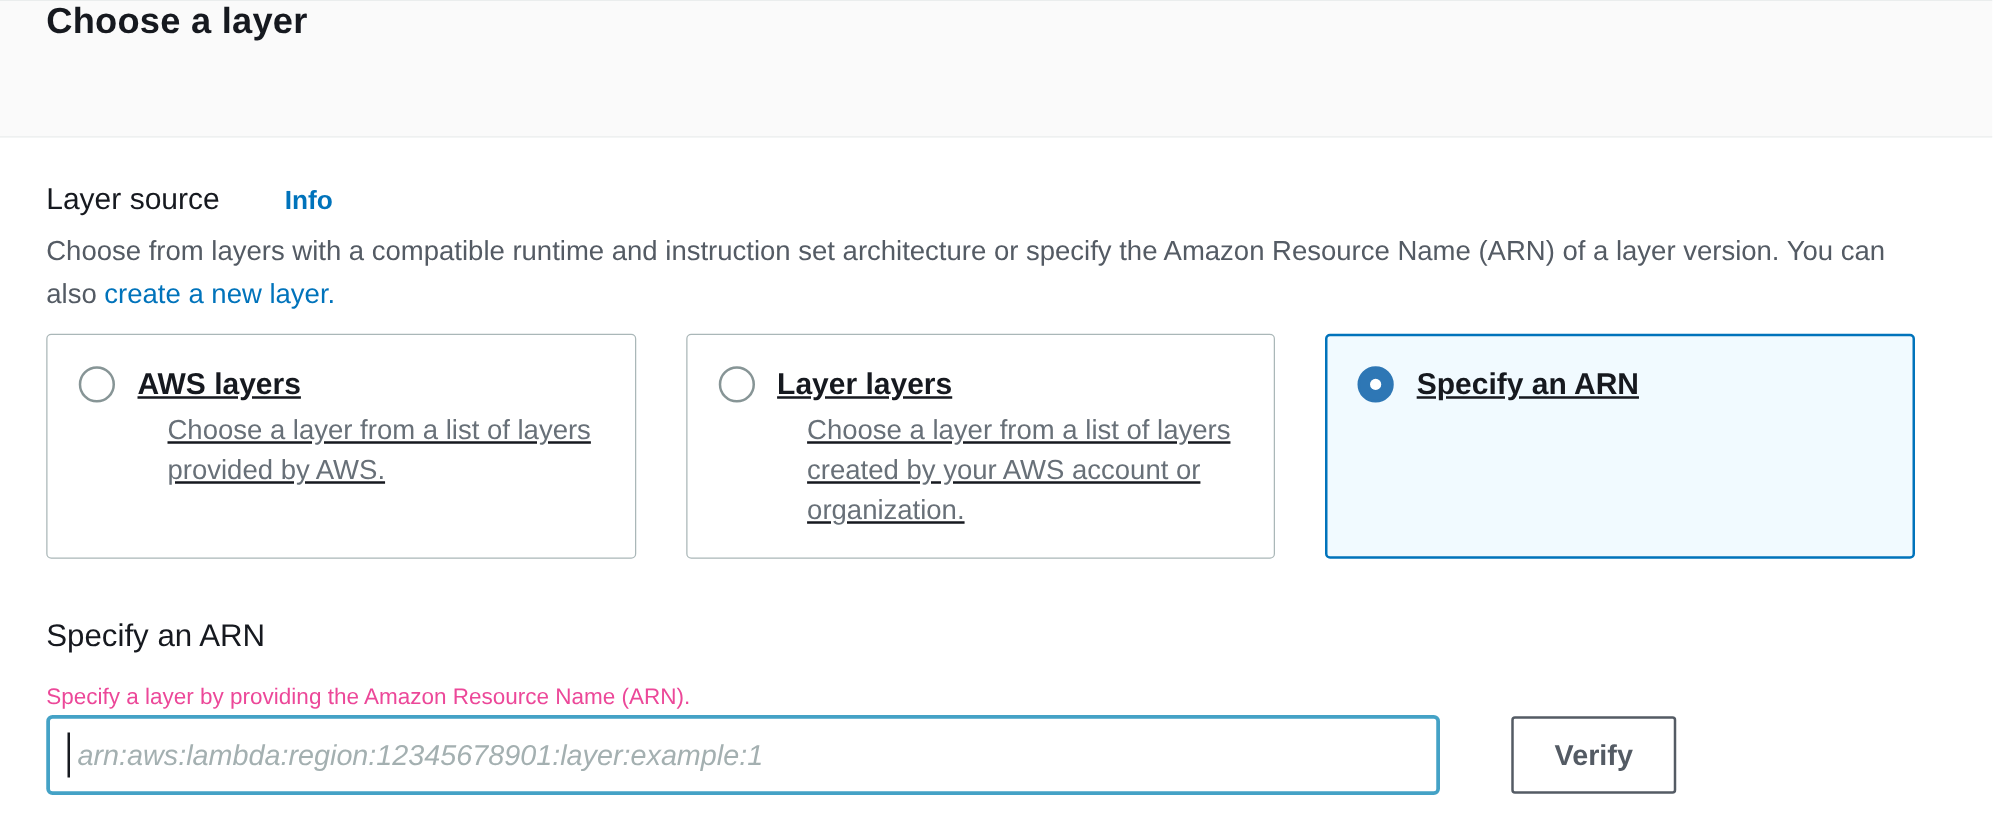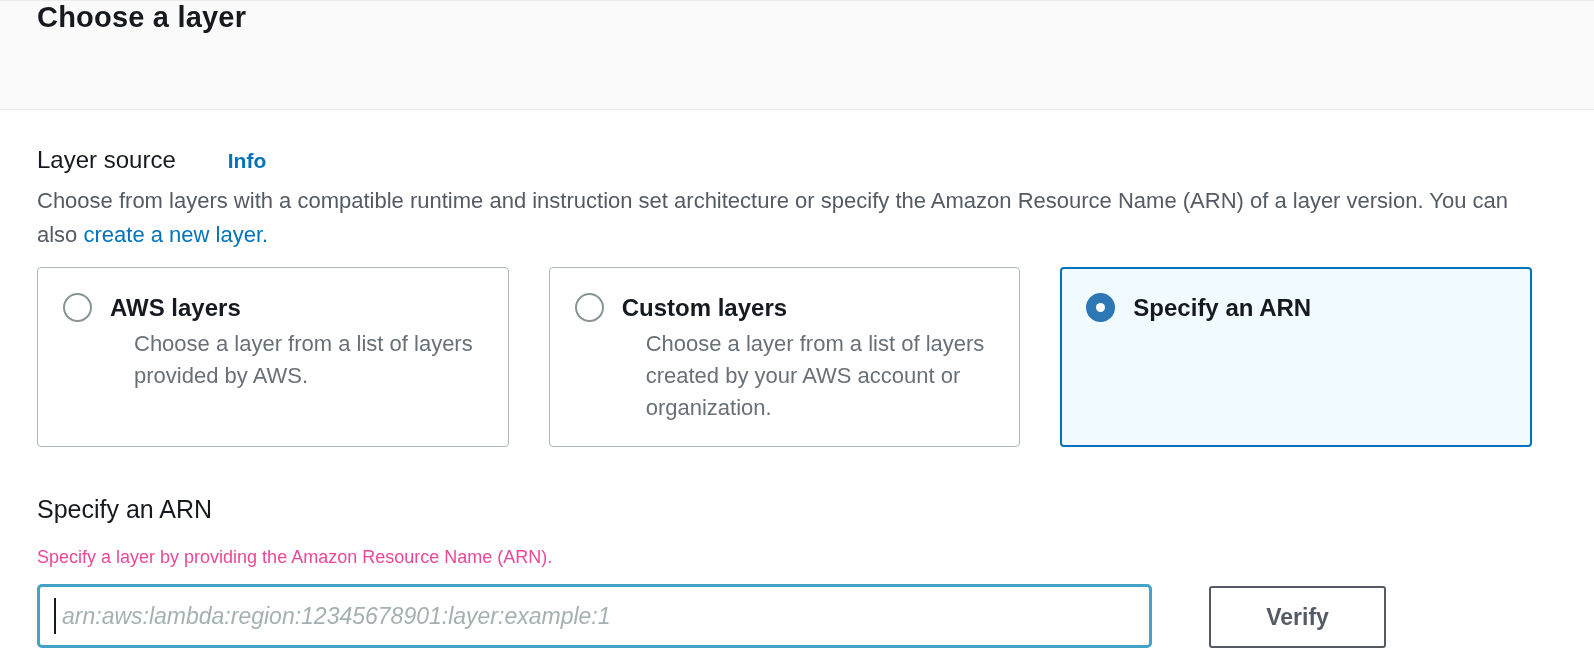--- a/index.html
+++ b/index.html
@@ -31,21 +31,21 @@
 
   .field-desc {
     margin-top: 10px;
     font-size: 22px; line-height: 34px;
     color: #545b64;
     max-width: 1480px;
   }
   .inline-link { color: #0073bb; cursor: pointer; text-decoration: none; }
 
   
-  .cards { display: flex; gap: 40px; margin-top: 15px; }
+  .cards { display: flex; gap: 40px; margin-top: 15px; text-decoration: underline; }
   .card {
     width: 473px; height: 180px;
     border: 1px solid #aab7b8;
     border-radius: 4px;
     background: #ffffff;
     padding: 25px 24px 0 25px;
     cursor: pointer;
   }
   .card.selected {
     border: 2px solid #0073bb;
@@ -71,42 +71,42 @@
     margin: 6px 0 0 71px;
     font-size: 22px; line-height: 32px;
     color: #687078;
   }
 
   
   .arn-section { margin-top: 48px; }
   .arn-label { font-size: 25px; color: #16191f; }
   .arn-desc { margin-top: 23px; font-size: 18px; color: #ec4899; }
 
-  .input-row { margin-top: 16px; display: flex; align-items: flex-end; }
+  .input-row { margin-top: 4px; display: flex; align-items: center; }
   .arn-input-wrap { position: relative; }
   .arn-input {
     width: 1115px; height: 64px;
     border: 3px solid #44a2c6;
     border-radius: 5px;
     padding: 0 16px 0 22px;
     font-family: "Liberation Sans", "DejaVu Sans", sans-serif;
     font-size: 23px;
     font-style: italic;
     color: #16191f;
     outline: none;
     background: #fff;
   }
   .arn-input::placeholder { color: #a4b0b1; font-style: italic; opacity: 1; }
   .caret {
     position: absolute; left: 17px; top: 14px;
     width: 2px; height: 36px; background: #16191f;
   }
   .verify-btn {
     margin-left: 57px;
-    width: 177px; height: 62px;
+    width: 132px; height: 62px;
     background: #ffffff;
     border: 2px solid #545b64;
     border-radius: 3px;
     font-family: "Liberation Sans", "DejaVu Sans", sans-serif;
     font-size: 23px; font-weight: bold;
     color: #545b64;
     cursor: pointer;
   }
 </style>
 </head>
@@ -133,21 +133,21 @@
         <div class="card-head">
           <span class="radio"></span>
           <span class="card-title">AWS layers</span>
         </div>
         <div class="card-desc">Choose a layer from a list of layers provided by AWS.</div>
       </div>
 
       <div class="card">
         <div class="card-head">
           <span class="radio"></span>
-          <span class="card-title">Custom layers</span>
+          <span class="card-title">Layer layers</span>
         </div>
         <div class="card-desc">Choose a layer from a list of layers created by your AWS account or organization.</div>
       </div>
 
       <div class="card selected">
         <div class="card-head">
           <span class="radio checked"></span>
           <span class="card-title">Specify an ARN</span>
         </div>
       </div>

